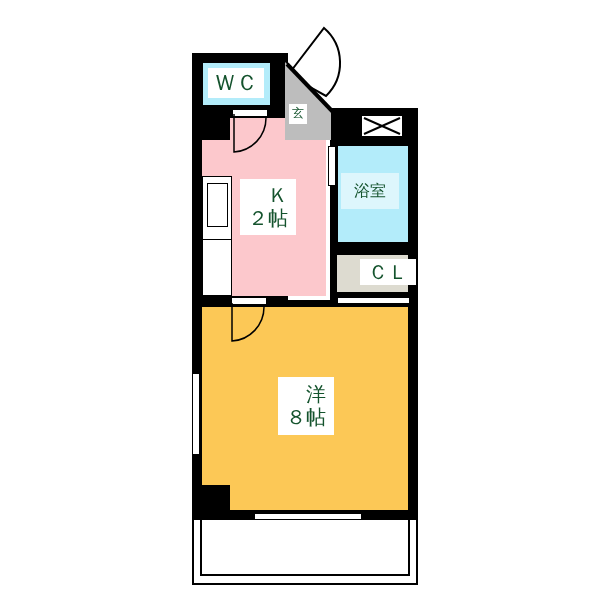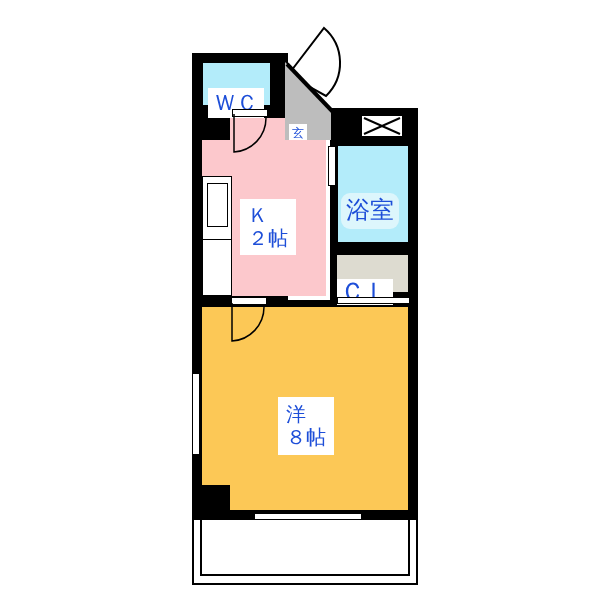--- a/index.html
+++ b/index.html
@@ -1,19 +1,19 @@
 <!DOCTYPE html>
 <html><head>
 <meta charset="utf-8">
 <style>
   html, body { margin:0; padding:0; background:#ffffff; }
   body { width:600px; height:600px; position:relative; overflow:hidden; font-family:"DejaVu Sans", sans-serif; }
   .abs { position:absolute; }
   .wall { position:absolute; background:#000; }
-  .label { position:absolute; background:#fff; color:#1d4ed8; text-align:left; display:flex; align-items:center; justify-content:center; white-space:pre-line; line-height:1.15;margin-top:20px; }
+  .label { position:absolute; background:#fff; color:#14532d; text-align:right; display:flex; align-items:center; justify-content:center; white-space:pre-line; line-height:1.15; }
 </style>
 </head>
 <body>
 
 <div class="abs" style="left:0;top:0;width:600px;height:600px;">
 
   <svg class="abs" style="left:280px;top:20px;" width="70" height="80" viewBox="0 0 70 80">
     <path d="M8 55 L44 8 A46 46 0 0 1 46 76 Z" fill="#fff" stroke="#000" stroke-width="2"></path>
   </svg>
 
@@ -37,31 +37,31 @@
     <path d="M4 0 L4 38 A34 34 0 0 0 36 4" fill="none" stroke="#000" stroke-width="1.5"></path>
   </svg>
 
   <div class="abs" style="left:202px;top:176px;width:30px;height:120px;background:#fff;border:1px solid #000;box-sizing:border-box;"></div>
   <div class="abs" style="left:207px;top:183px;width:19px;height:42px;border:1px solid #000;"></div>
   <div class="abs" style="left:202px;top:239px;width:30px;height:1px;background:#000;"></div>
   <div class="label" style="left:240px;top:179px;width:56px;height:56px;font-size:20px;">Ｋ
 ２帖</div>
 
   <div class="abs" style="left:338px;top:146px;width:70px;height:96px;background:#b3ecfa;"></div>
-  <div class="label" style="left:341px;top:173px;width:58px;height:36px;font-size:24px;background:#ddf6fc;border-radius:9px;">浴室</div>
+  <div class="label" style="left:341px;top:173px;width:58px;height:36px;font-size:16px;background:#ddf6fc;">浴室</div>
   <div class="abs" style="left:328px;top:146px;width:6px;height:38px;background:#fff;border:1px solid #000;"></div>
 
   <svg class="abs" style="left:362px;top:116px;" width="40" height="20" viewBox="0 0 40 20">
     <rect x="0" y="0" width="40" height="20" fill="#fff"></rect>
     <line x1="2" y1="2" x2="38" y2="18" stroke="#000" stroke-width="2"></line>
     <line x1="38" y1="2" x2="2" y2="18" stroke="#000" stroke-width="2"></line>
   </svg>
 
   <div class="abs" style="left:337px;top:255px;width:71px;height:37px;background:#dddbd0;"></div>
-  <div class="label" style="left:337px;top:259px;width:56px;height:26px;font-size:25px;">ＣＬ</div>
+  <div class="label" style="left:360px;top:259px;width:56px;height:26px;font-size:20px;">ＣＬ</div>
   <div class="abs" style="left:337px;top:297px;width:71px;height:5px;background:#fff;border:1px solid #000;"></div>
 
   <div class="abs" style="left:202px;top:307px;width:206px;height:203px;background:#fcc856;"></div>
   <div class="abs" style="left:195px;top:485px;width:35px;height:30px;background:#000;"></div>
   <div class="abs" style="left:231px;top:297px;width:34px;height:6px;background:#fff;border:1px solid #000;"></div>
   <svg class="abs" style="left:228px;top:303px;" width="40" height="42" viewBox="0 0 40 42">
     <path d="M4 0 L4 38 A34 34 0 0 0 36 4" fill="none" stroke="#000" stroke-width="1.5"></path>
   </svg>
   <div class="label" style="left:278px;top:377px;width:56px;height:58px;font-size:20px;">洋
 ８帖</div>

